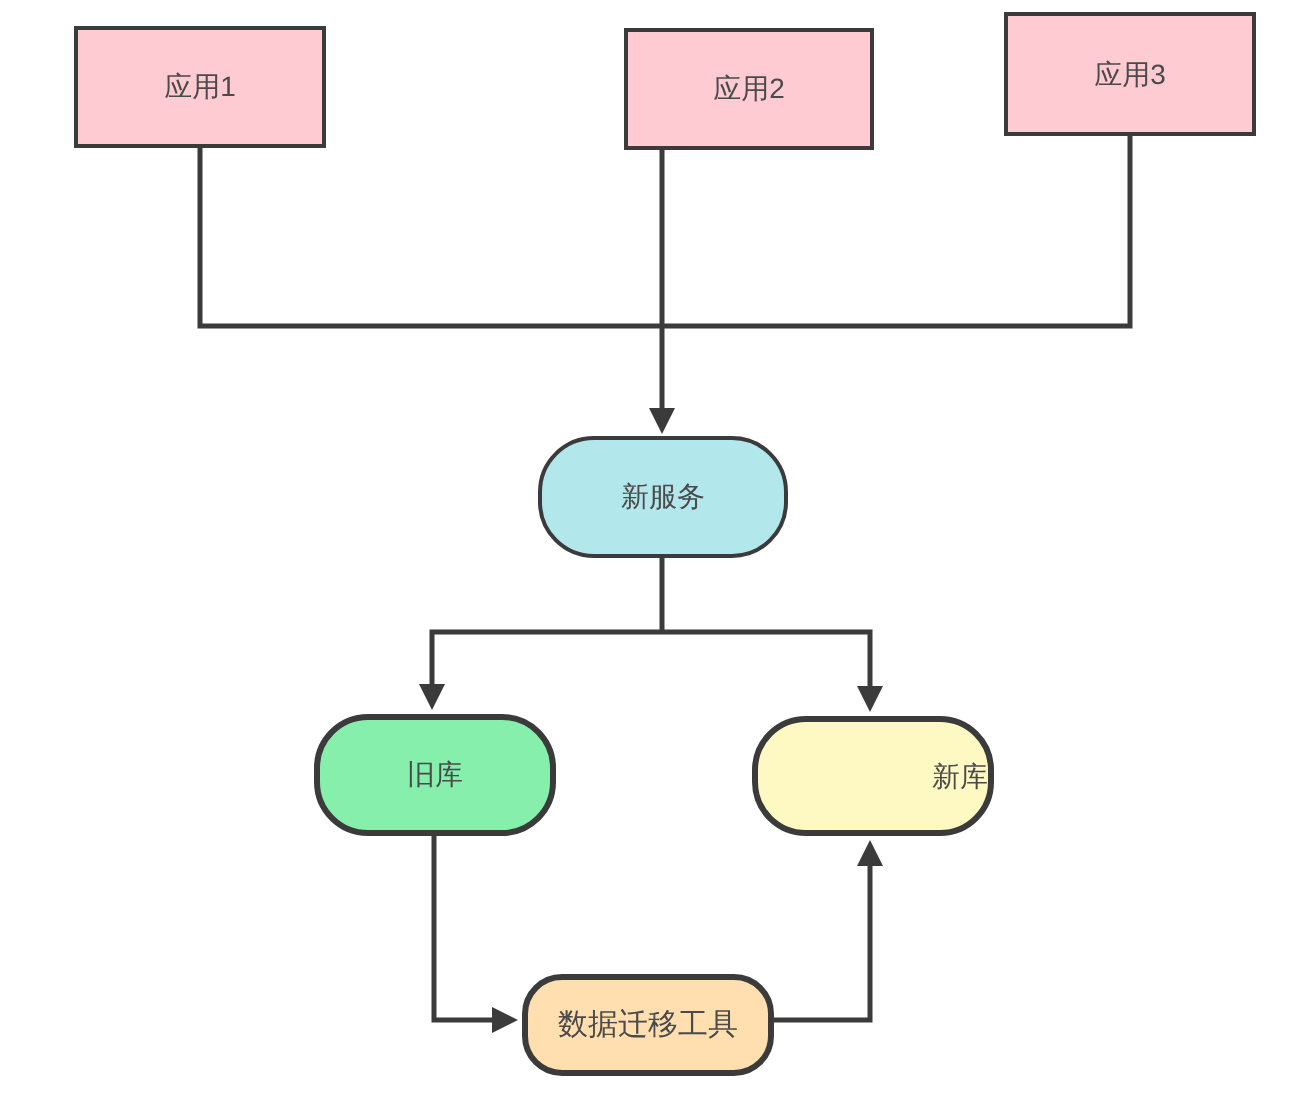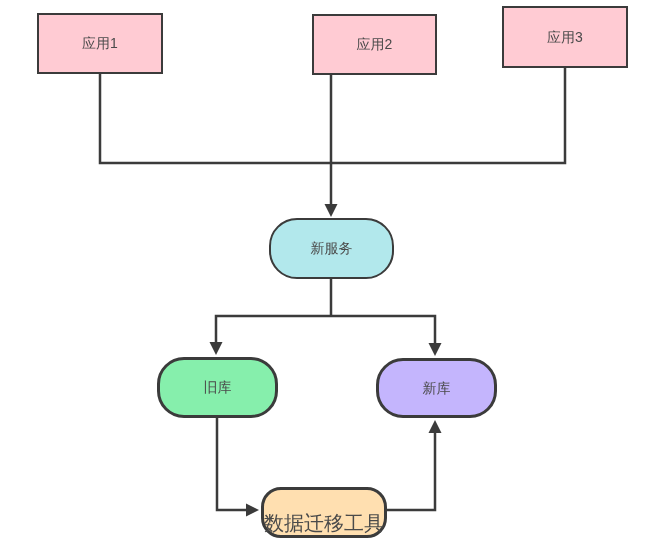--- a/index.html
+++ b/index.html
@@ -23,21 +23,21 @@
   .node .label{display:block;line-height:1.2;}
   
   #node-app1   {left:37px;  top:13px;  width:126px; height:61px;}
   #node-app2   {left:269px; top:14px;  width:125px; height:61px;margin-left:43px;}
   #node-app3   {left:502px; top:6px;   width:126px; height:62px;}
   #node-service{left:269px; top:218px; width:125px; height:61px;}
   
   #node-old-db {left:157px; top:357px; width:121px; height:61px; border-radius:27px; border-width:3px;}
   #node-new-db {left:376px; top:358px; width:121px; height:60px; border-radius:27px; border-width:3px;}
   
-  #node-migration{left:261px; top:487px; width:126px; height:51px; border-radius:20px; border-width:3px; font-size:20px;align-items:flex-end;}
+  #node-migration{left:261px; top:487px; width:126px; height:51px; border-radius:20px; border-width:3px; font-size:15px;}
   .edge{stroke:#3b3b3b;stroke-width:2.5;fill:none;}
   .arrowhead{fill:#3b3b3b;stroke:none;}
 </style>
 </head>
 <body>
 
 <div id="canvas">
 
   <svg id="edge-layer" viewBox="0 0 651 552" xmlns="http://www.w3.org/2000/svg">
 
@@ -76,21 +76,21 @@
   </div>
 
   <div class="node" id="node-service" style="background-color: rgb(178, 232, 236); border-radius: 28px;">
     <span class="label">新服务</span>
   </div>
 
   <div class="node" id="node-old-db" style="background-color: #86efac;">
     <span class="label">旧库</span>
   </div>
 
-  <div class="node" id="node-new-db" style="background-color: #c4b5fd;">
+  <div class="node" id="node-new-db" style="background-color: #fef9c3; justify-content: flex-end;">
     <span class="label">新库</span>
   </div>
 
   <div class="node" id="node-migration" style="background-color: rgb(255, 223, 176);">
     <span class="label">数据迁移工具</span>
   </div>
 
 </div>
 
 </body></html>

